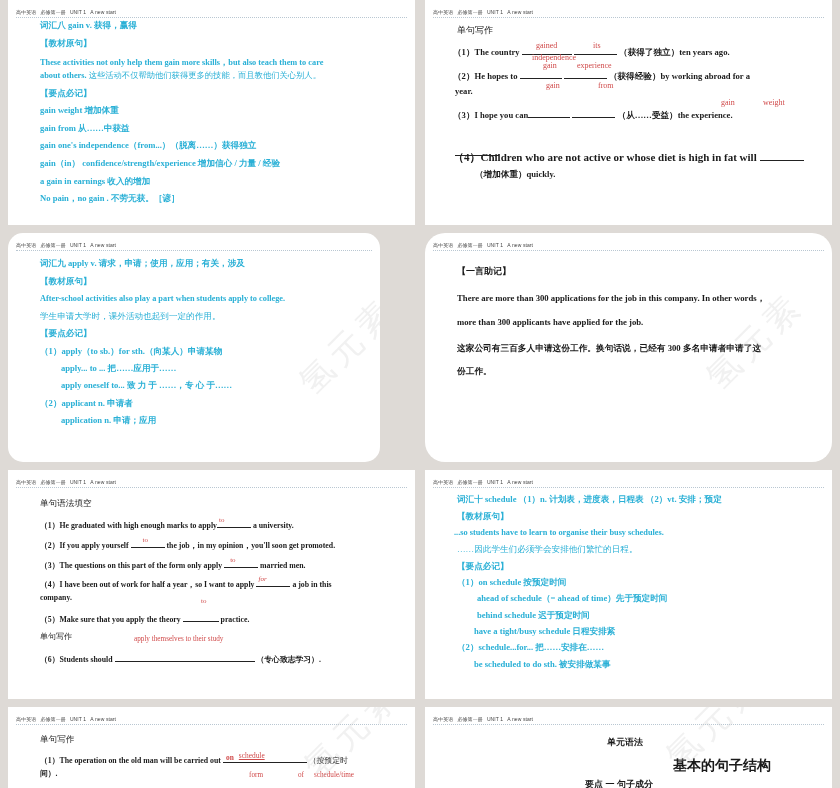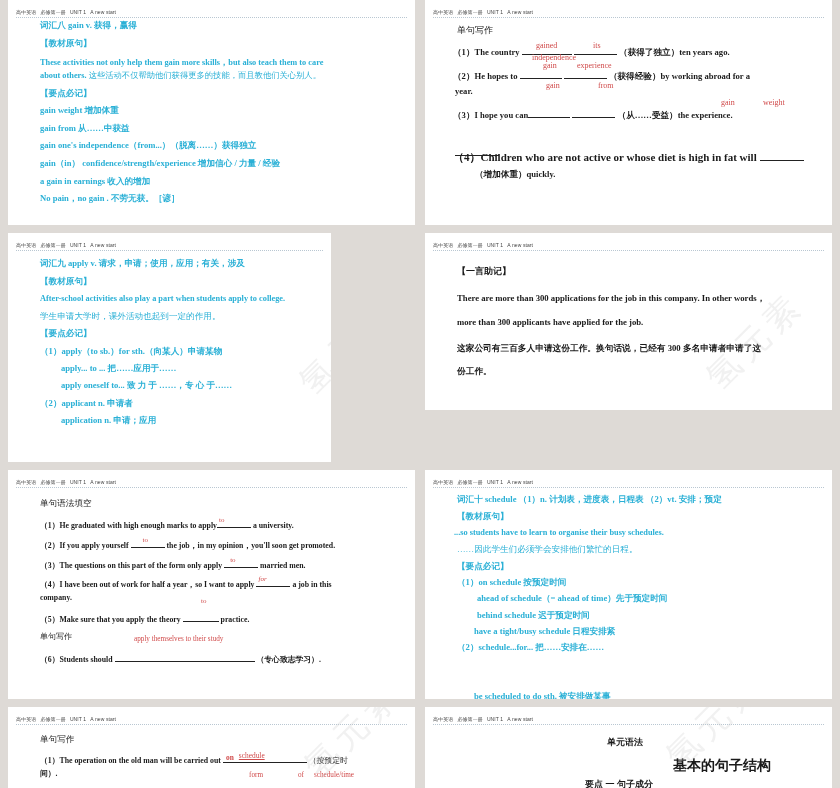--- a/index.html
+++ b/index.html
@@ -98,39 +98,39 @@
   <div class="ln blk" style="left:28px; top:130px; font-size:11px;margin-top:20px;">
     <span>（4）</span><span>Children who are not active or whose diet is  high  in  fat will</span>
     <span class="blank" style="width:44px;"></span>
   </div>
   <div class="ans" style="left:296px; top:98px;">gain</div>
   <div class="ans" style="left:338px; top:98px;">weight</div>
   <div style="position:absolute; left:30px; top:155px; width:44px; border-bottom:1px solid #222;"></div>
   <div class="ln blk" style="left:50px; top:169px;">（增加体重）quickly.</div>
 </div>
 
-<div class="slide" style="left:8px; top:233px; width:323px; height:229px;">
+<div class="slide" style="left:8px; top:233px; width:372px; height:229px;border-radius:15px;">
   <div class="hdr">
     <span>高中英语</span><span>必修第一册</span><span>UNIT 1</span><span>A new start</span>
   </div>
   <div class="dots"></div>
   <div class="ln cyan" style="left:32px; top:25px;">词汇九  apply v. 请求，申请；使用，应用；有关，涉及</div>
   <div class="ln cyan" style="left:32px; top:43px;">【教材原句】</div>
   <div class="ln cyan" style="left:32px; top:61px; font-size:8.3px;">After-school activities also play a part when students apply to college.</div>
   <div class="ln cyan n" style="left:32px; top:78px;">学生申请大学时，课外活动也起到一定的作用。</div>
   <div class="ln cyan" style="left:32px; top:95px;">【要点必记】</div>
   <div class="ln cyan" style="left:32px; top:113px;">（1）apply（to sb.）for sth.（向某人）申请某物</div>
   <div class="ln cyan" style="left:53px; top:130px;">apply... to ... 把……应用于……</div>
   <div class="ln cyan" style="left:53px; top:147px;">apply oneself to... 致 力 于 ……，专 心 于……</div>
   <div class="ln cyan" style="left:32px; top:165px;">（2）applicant n. 申请者</div>
   <div class="ln cyan" style="left:53px; top:182px;">application n. 申请；应用</div>
   <div class="watermark" style="left:280px; top:90px;">氢元素</div>
 </div>
 
-<div class="slide" style="left:425px; top:233px; width:407px; height:177px;">
+<div class="slide" style="left:425px; top:233px; width:407px; height:229px;border-radius:20px;">
   <div class="hdr">
     <span>高中英语</span><span>必修第一册</span><span>UNIT 1</span><span>A new start</span>
   </div>
   <div class="dots"></div>
   <div class="ln blk" style="left:32px; top:32px; font-size:9px;">【一言助记】</div>
   <div class="ln blk" style="left:32px; top:60px; font-size:8.7px;">There are more than 300 applications for the job in this company. In other words，</div>
   <div class="ln blk" style="left:32px; top:84px; font-size:8.7px;">more than 300 applicants have applied for the job.</div>
   <div class="ln blk" style="left:32px; top:110px; font-size:8.7px;">这家公司有三百多人申请这份工作。换句话说，已经有 300 多名申请者申请了这</div>
   <div class="ln blk" style="left:32px; top:133px; font-size:8.7px;">份工作。</div>
   <div class="watermark" style="left:270px; top:85px;">氢元素</div>
@@ -186,21 +186,21 @@
   <div class="ln cyan" style="left:32px; top:24px;">词汇十  schedule （1）n. 计划表，进度表，日程表  （2）vt. 安排；预定</div>
   <div class="ln cyan" style="left:32px; top:41px;">【教材原句】</div>
   <div class="ln cyan" style="left:29px; top:58px; font-size:8.3px;">...so students have to learn to organise their busy schedules.</div>
   <div class="ln cyan n" style="left:32px; top:74px;">……因此学生们必须学会安排他们繁忙的日程。</div>
   <div class="ln cyan" style="left:32px; top:91px;">【要点必记】</div>
   <div class="ln cyan" style="left:32px; top:107px;">（1）on schedule 按预定时间</div>
   <div class="ln cyan" style="left:52px; top:123px;">ahead of schedule（= ahead of time）先于预定时间</div>
   <div class="ln cyan" style="left:52px; top:140px;">behind schedule 迟于预定时间</div>
   <div class="ln cyan" style="left:49px; top:156px;">have a tight/busy schedule 日程安排紧</div>
   <div class="ln cyan" style="left:32px; top:172px;">（2）schedule...for... 把……安排在……</div>
-  <div class="ln cyan" style="left:49px; top:189px;margin-top:32px;">be scheduled to do sth. 被安排做某事</div>
+  <div class="ln cyan" style="left:49px; top:189px;">be scheduled to do sth. 被安排做某事</div>
 </div>
 
 <div class="slide" style="left:8px; top:707px; width:407px; height:90px;">
   <div class="hdr">
     <span>高中英语</span><span>必修第一册</span><span>UNIT 1</span><span>A new start</span>
   </div>
   <div class="dots"></div>
   <div class="ln blk n" style="left:32px; top:27px; font-size:8.6px;">单句写作</div>
   <div class="ln blk" style="left:32px; top:46px; font-size:7.8px;">
     <span>（1）</span><span>The operation on the old man will be carried out</span>

